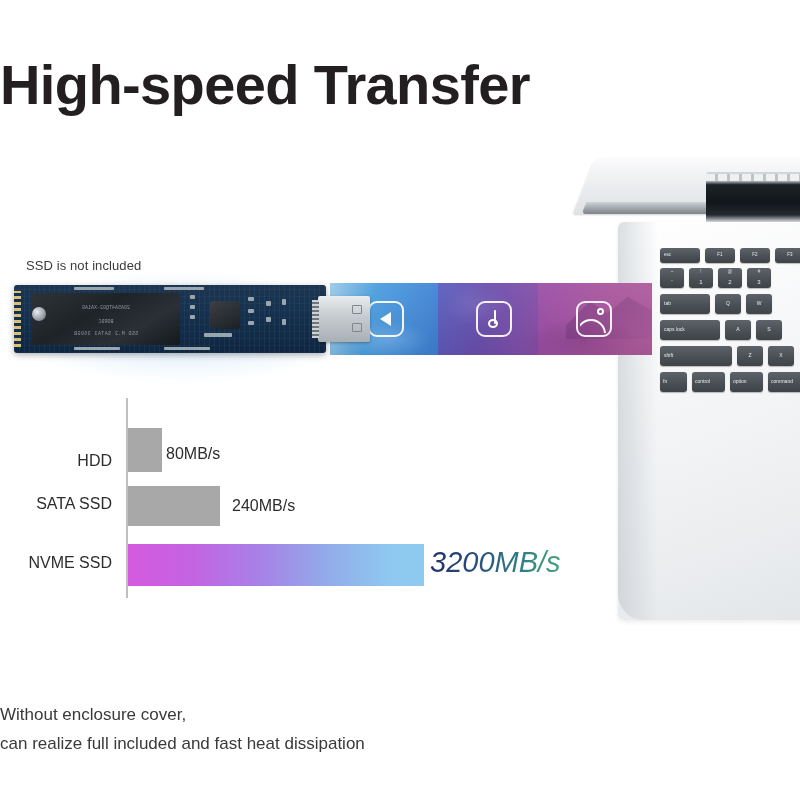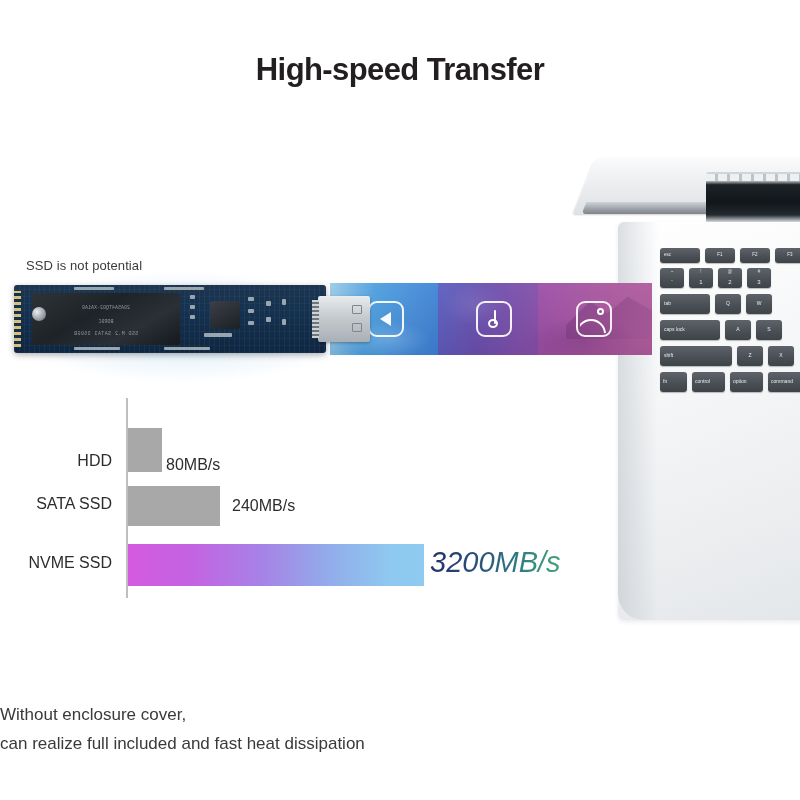--- a/index.html
+++ b/index.html
@@ -8,22 +8,22 @@
     background:#ffffff;
     font-family:"Liberation Sans", sans-serif;
     overflow:hidden;
     position:relative;
   }
   .stage{position:absolute;left:0;top:0;width:800px;height:800px;overflow:hidden;background:#fff;}
 
   
   .title{
     position:absolute;left:0;top:52px;width:800px;
-    text-align:center;
-    font-size:31px;font-weight:bold;color:#231f20;
+    text-align:left;
+    font-size:56px;font-weight:bold;color:#231f20;
     letter-spacing:-0.6px;
   }
 
   
   .laptop{position:absolute;left:556px;top:150px;width:300px;height:470px;}
   .lid{
     position:absolute;left:28px;top:8px;width:280px;height:56px;
     background:linear-gradient(180deg,#fbfbfc 0%,#eceef0 45%,#dfe2e5 100%);
     border-radius:8px 6px 3px 3px;
     transform:skewX(-22deg);
@@ -315,21 +315,21 @@
       <div class="note-stem"></div>
       <div class="note-head"></div>
     </div>
     <div class="band-icon icon-photo">
       <div class="p-dot"></div>
       <div class="p-hill"></div>
     </div>
   </div>
 
   <div class="ssd-glow"></div>
-  <div class="ssd-note">SSD is not potential</div>
+  <div class="ssd-note">SSD is not included</div>
 
   <div class="ssd">
     <div class="ssd-pcb-tex"></div>
     <div class="ssd-chip">
       <div class="lbl l1">20A5A4TQ02-XA1A0</div>
       <div class="lbl l2">BOR9C</div>
       <div class="lbl l3">SSD M.2 SATA3 360GB</div>
     </div>
     <div class="ssd-ctrl"></div>
     <div class="ssd-coin"></div>
@@ -356,21 +356,21 @@
     <div class="u1"></div>
     <div class="u2"></div>
   </div>
 
   <div class="chart">
     <div class="axis"></div>
 
     <div class="row" style="top:30px;">
       <div class="cat" style="top:24px;">HDD</div>
       <div class="bar gray" style="top:0px;width:34px;height:44px;"></div>
-      <div class="val" style="left:166px;top:28px;">80MB/s</div>
+      <div class="val" style="left:166px;top:17px;">80MB/s</div>
     </div>
 
     <div class="row" style="top:88px;">
       <div class="cat" style="top:9px;">SATA SSD</div>
       <div class="bar gray" style="top:0px;width:92px;height:40px;"></div>
       <div class="val" style="left:232px;top:11px;">240MB/s</div>
     </div>
 
     <div class="row" style="top:146px;">
       <div class="cat" style="top:10px;">NVME SSD</div>

